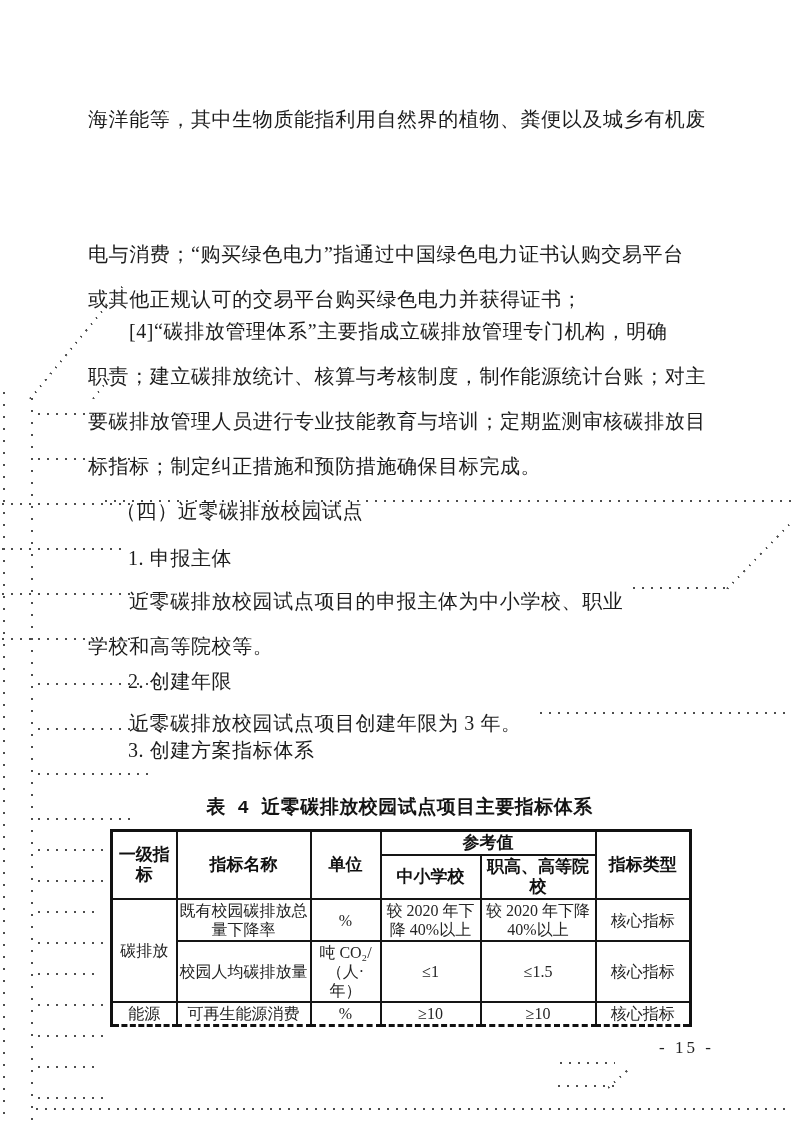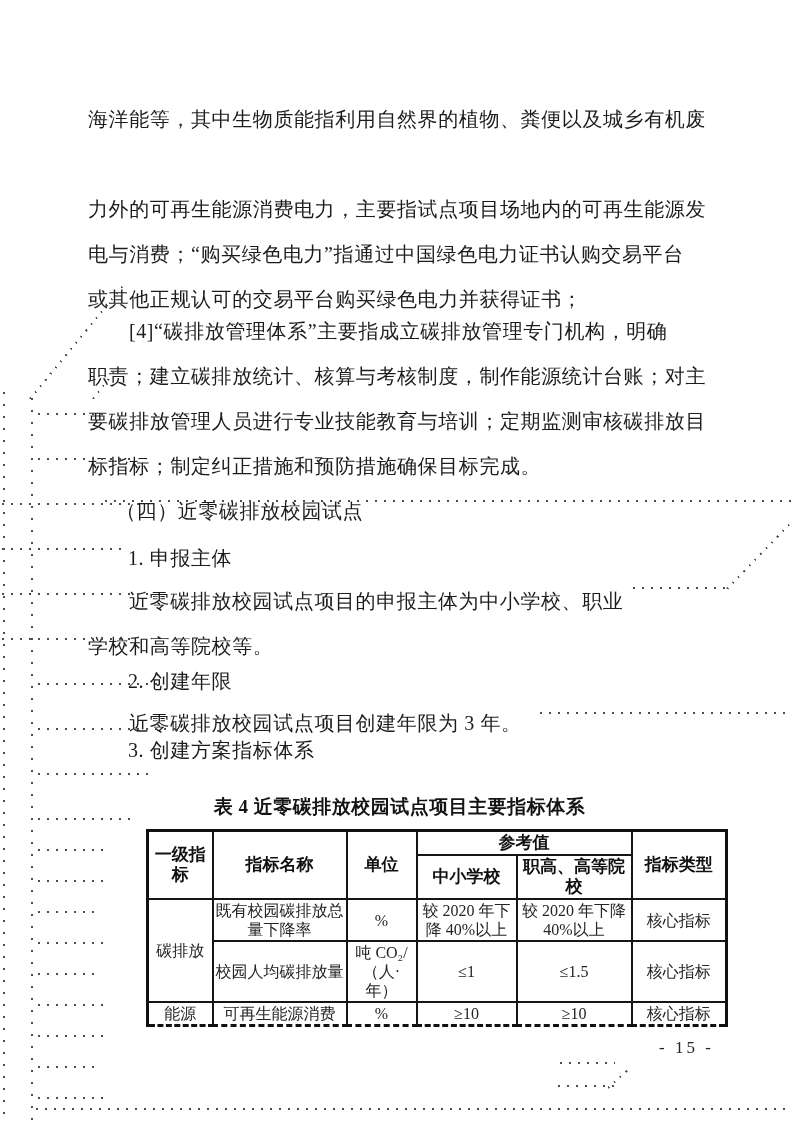--- a/index.html
+++ b/index.html
@@ -9,21 +9,21 @@
   }
   .page{position:absolute;inset:0;}
   
   .tline{
     position:absolute;white-space:nowrap;
     font-size:20px;letter-spacing:0.6px;line-height:22px;
     -webkit-font-smoothing:none;
   }
   .caption{
     position:absolute;left:110px;width:579px;text-align:center;
-    font-family:Liberation Serif, serif;
+    font-family:Liberation Mono, monospace;
     font-weight:bold;font-size:19px;letter-spacing:0.5px;color:#141414;
   }
   .pagenum{
     position:absolute;font-size:17px;letter-spacing:3px;color:#222;margin-left:47px;
   }
   
   table.itable{
     position:absolute;left:110px;top:829px;width:579px;
     border-collapse:collapse;table-layout:fixed;
     border:3px solid #111;
@@ -33,36 +33,35 @@
     padding:1px 2px;color:#242424;
   }
   table.itable th{
     font-family:"Liberation Sans","DejaVu Sans",sans-serif;
     font-weight:bold;font-size:17px;line-height:20px;color:#101010;
   }
   table.itable td{font-size:16px;line-height:19px;}
   th.lvl{padding:0 11px;}
   tr.hr1{height:20px;} tr.hr2{height:44px;}
   tr.r1{height:42px;} tr.r2{height:56px;} tr.r3{height:22px;}
-  table.itable{border-bottom:3px dashed #111;margin-left:36px;}
+  table.itable{border-bottom:3px dashed #111;}
   
   .dr{position:absolute;height:2px;
       background-image:repeating-linear-gradient(to right,#4d4d4d 0 1.6px,transparent 1.6px 9px);}
   .dc{position:absolute;width:2px;
       background-image:repeating-linear-gradient(to bottom,#4d4d4d 0 1.6px,transparent 1.6px 12px);}
   .dg{position:absolute;height:2px;transform-origin:left center;
       background-image:repeating-linear-gradient(to right,#4d4d4d 0 1.6px,transparent 1.6px 8px);}
 </style>
 </head>
 <body>
 
 <div class="page">
 
   <div class="tline" style="left:88px;top:108px">海洋能等，其中生物质能指利用自然界的植物、粪便以及城乡有机废</div>
-  <div class="tline" style="left:88px;top:198px">力外的可再生能源消费电力，主要指试点项目场地内的可再生能源发</div>
   <div class="tline" style="left:88px;top:243px">电与消费；“购买绿色电力”指通过中国绿色电力证书认购交易平台</div>
   <div class="tline" style="left:88px;top:288px">或其他正规认可的交易平台购买绿色电力并获得证书；</div>
 
   <div class="tline" style="left:129px;top:320px">[4]“碳排放管理体系”主要指成立碳排放管理专门机构，明确</div>
   <div class="tline" style="left:88px;top:365px">职责；建立碳排放统计、核算与考核制度，制作能源统计台账；对主</div>
   <div class="tline" style="left:88px;top:410px">要碳排放管理人员进行专业技能教育与培训；定期监测审核碳排放目</div>
   <div class="tline" style="left:88px;top:455px">标指标；制定纠正措施和预防措施确保目标完成。</div>
 
   <div class="tline" style="left:116px;top:500px">（四）近零碳排放校园试点</div>
   <div class="tline" style="left:128px;top:547px">1. 申报主体</div>

